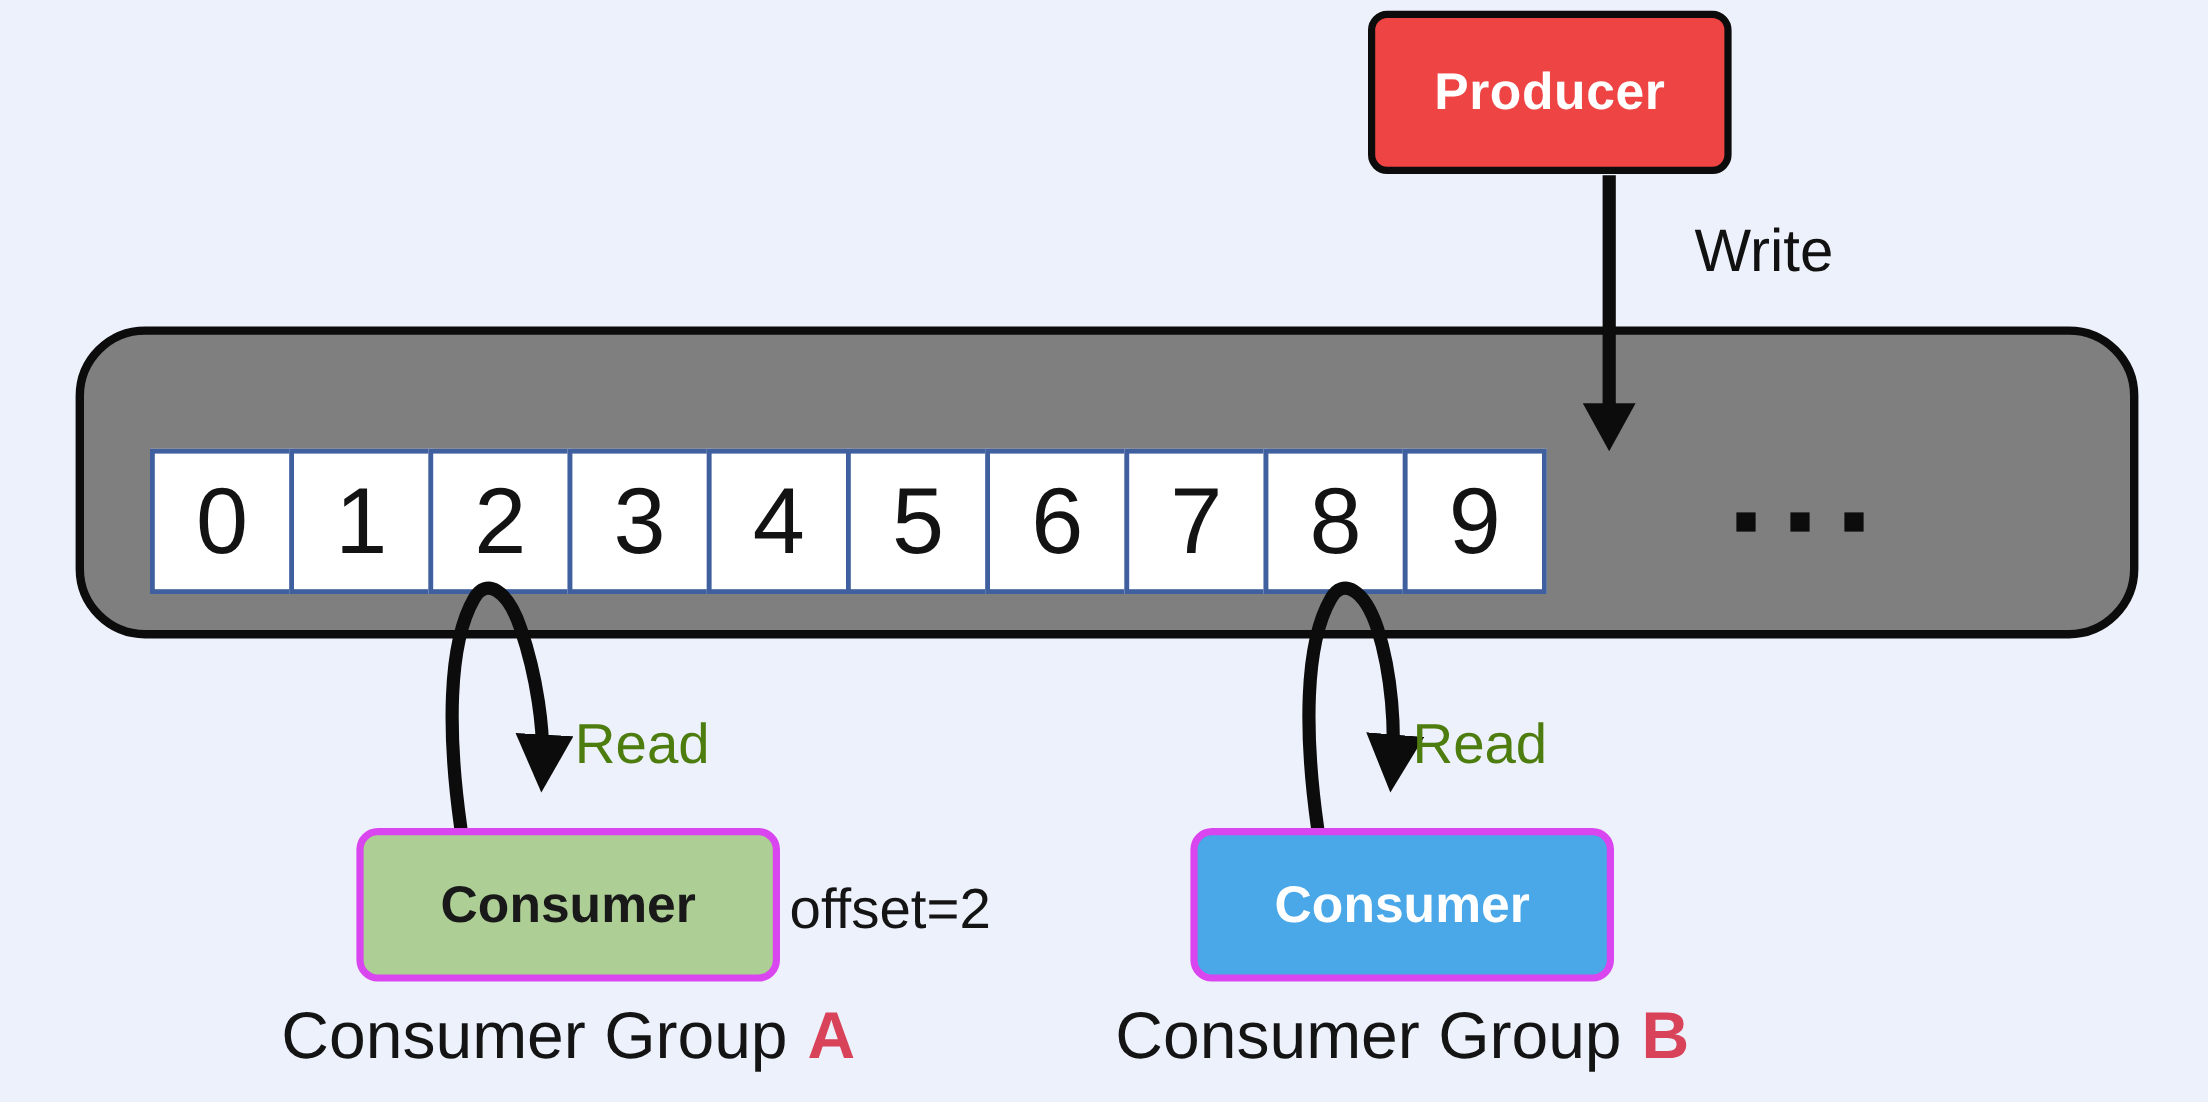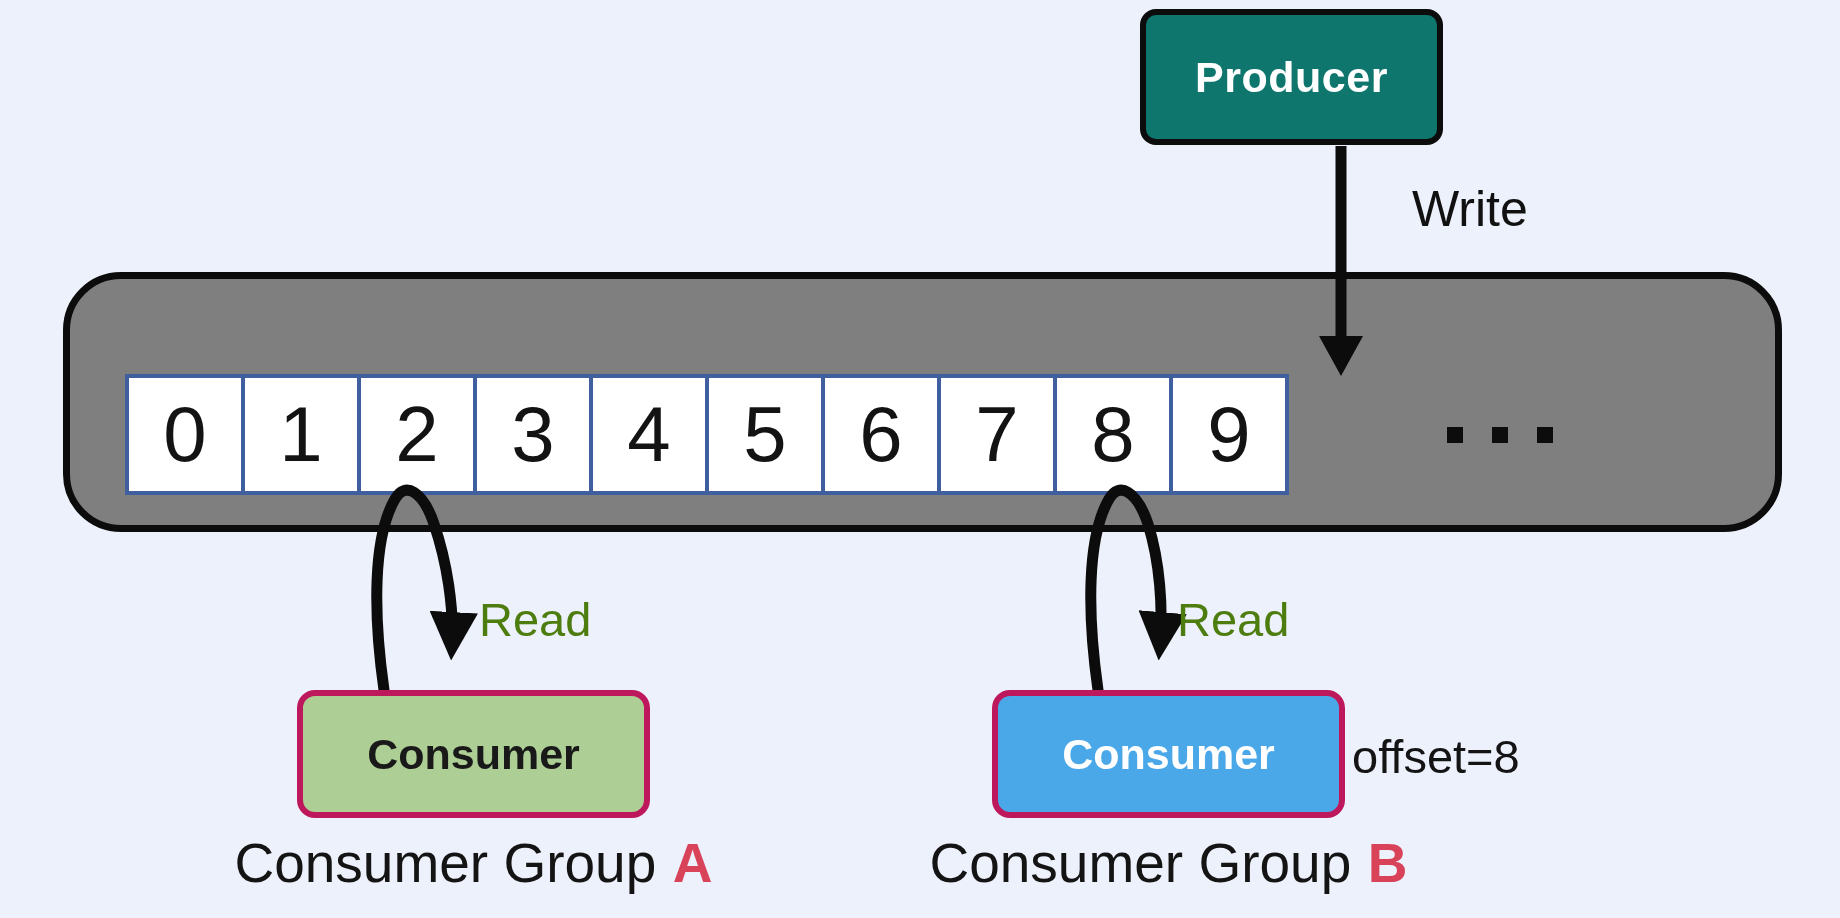--- a/index.html
+++ b/index.html
@@ -8,21 +8,21 @@
     width:1840px;height:918px;
     background:#edf1fb;
     font-family:"Liberation Sans","DejaVu Sans",sans-serif;
     overflow:hidden;
   }
   .abs{position:absolute;}
 
   
   #producer{
     left:1140px;top:9px;width:303px;height:136px;
-    background:#0f766e;border:6px solid #0c0c0c;border-radius:16px;
+    background:#ef4444;border:6px solid #0c0c0c;border-radius:16px;
     display:flex;align-items:center;justify-content:center;
     box-sizing:border-box;
   }
   #producer .lbl{color:#ffffff;font-size:43px;font-weight:600;letter-spacing:.5px;}
 
   
   #write-label{left:1396px;top:180px;font-size:50px;font-weight:500;color:#111;margin-left:16px;}
 
   
   #partition{
@@ -53,21 +53,21 @@
   #arrows{left:0;top:0;width:1840px;height:918px;pointer-events:none;}
 
   
   .read-label{font-size:47px;font-weight:500;color:#4d7c0f;}
   #read-label-a{left:479px;top:592px;}
   #read-label-b{left:1177px;top:592px;}
 
   
   .consumer-box{
     width:353px;height:128px;top:690px;
-    border:6px solid #be185d;border-radius:18px;
+    border:6px solid #d946ef;border-radius:18px;
     display:flex;align-items:center;justify-content:center;
     box-sizing:border-box;
   }
   #consumer-a{left:297px;background:#adce94;}
   #consumer-b{left:992px;background:#4aa8e8;}
   #consumer-a .lbl{color:#191919;font-size:43px;font-weight:600;}
   #consumer-b .lbl{color:#ffffff;font-size:43px;font-weight:600;}
 
   
   .offset-label{font-size:47px;font-weight:500;color:#141414;top:729px;}
@@ -128,27 +128,27 @@
     <span class="lbl">Producer</span>
   </div>
   <div id="write-label" class="abs">Write</div>
 
   <div id="read-label-a" class="abs read-label">Read</div>
   <div id="read-label-b" class="abs read-label">Read</div>
 
   <div id="consumer-a" class="abs consumer-box">
     <span class="lbl">Consumer</span>
   </div>
+  <div id="offset-a" class="abs offset-label">offset=2</div>
   <div id="group-a" class="abs group-label">
     <span>Consumer Group</span>
     <span class="letter">A</span>
   </div>
 
   <div id="consumer-b" class="abs consumer-box">
     <span class="lbl">Consumer</span>
   </div>
-  <div id="offset-b" class="abs offset-label">offset=8</div>
   <div id="group-b" class="abs group-label">
     <span>Consumer Group</span>
     <span class="letter">B</span>
   </div>
 
 </div>
 
 </body></html>

